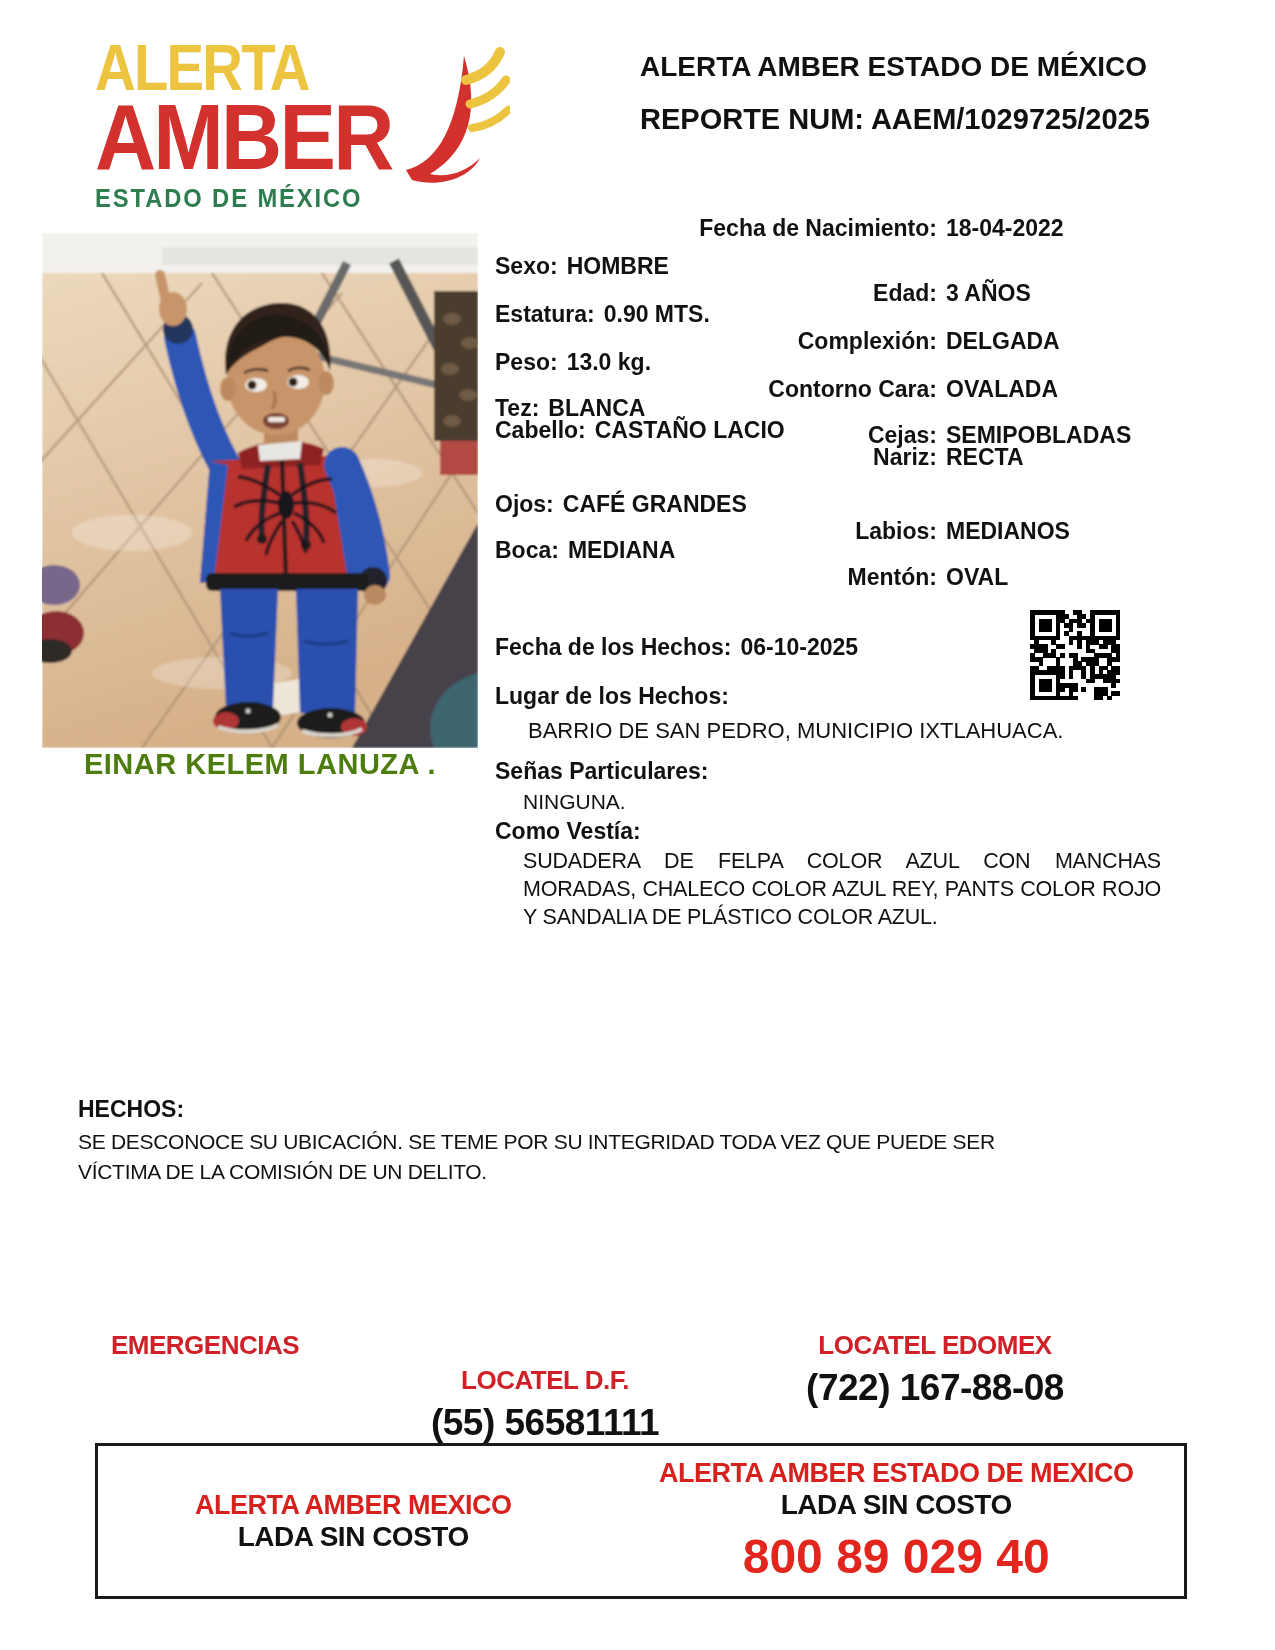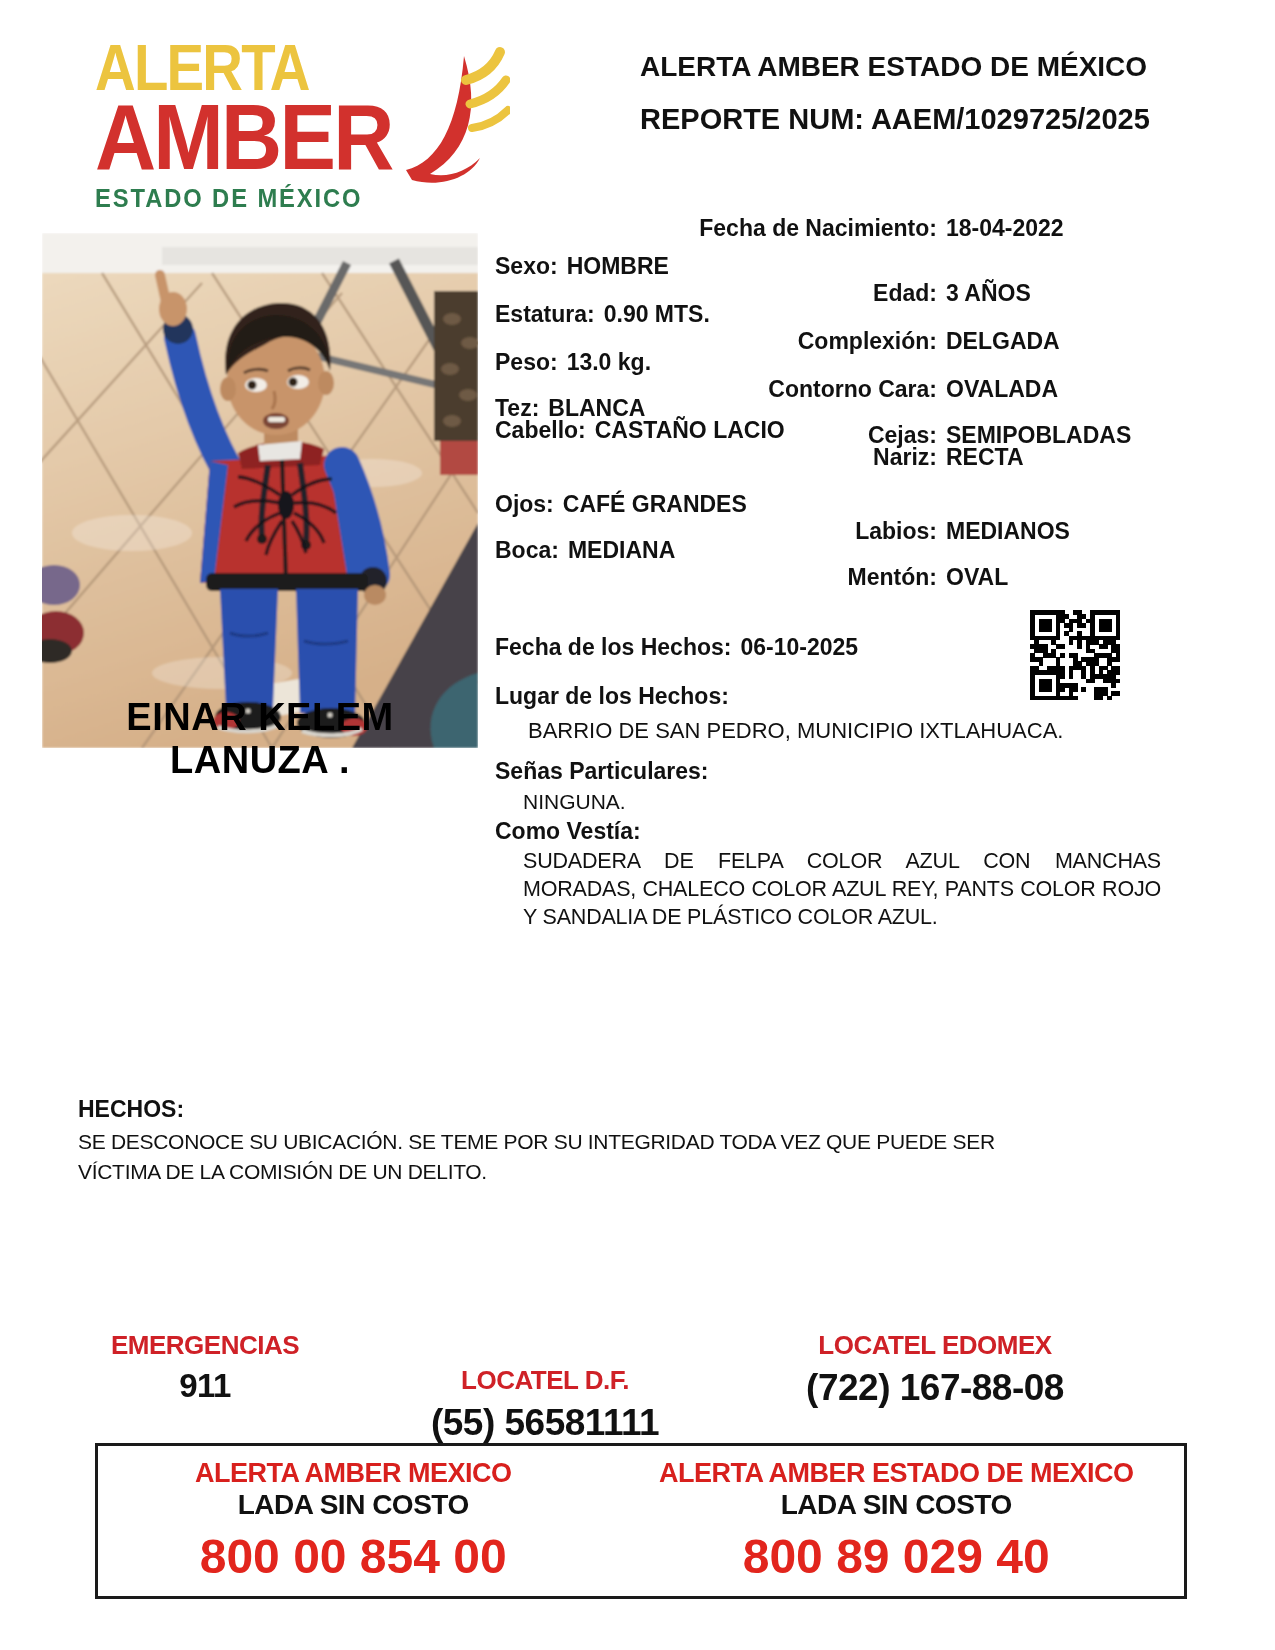--- a/index.html
+++ b/index.html
@@ -16,22 +16,22 @@
              display:inline-block; transform:scaleX(0.92); transform-origin:left; }
   .logo-l3 { color:#2e7d4f; font-weight:800; font-size:25px; letter-spacing:2px; margin-top:8px;
              display:inline-block; transform:scaleX(0.95); transform-origin:left; }
   .logo-swoosh { position:absolute; left:305px; top:0px; }
   
   .hdr { position:absolute; left:640px; top:51px; width:560px; font-weight:bold; }
   .hdr-title { font-size:28px; }
   .hdr-report { font-size:29px; margin-top:20px; }
   
   .photo { position:absolute; left:42px; top:233px; width:436px; height:515px; overflow:hidden; }
-  .child-name { position:absolute; left:42px; top:696px; width:436px; text-align:center;
-                color:#000000; font-weight:800; font-size:38px; letter-spacing:0.5px; }
+  .child-name { position:absolute; left:42px; top:748px; width:436px; text-align:center;
+                color:#4d7c0f; font-weight:800; font-size:29px; letter-spacing:0.5px; }
   
   .frow { position:absolute; left:495px; font-weight:bold; font-size:23px; white-space:nowrap; }
   .frow .val { margin-left:9px; }
   .rpair { position:absolute; left:190px; display:grid; grid-template-columns:252px auto; }
   .rpair .rlbl { text-align:right; }
   .rpair .rval { margin-left:9px; }
   .t-birth { top:215px; } .t-r0 { top:253px; } .t-r1 { top:301px; } .t-r2 { top:349px; }
   .t-r3 { top:395px; } .t-r4 { top:417px; } .t-r5 { top:491px; } .t-r6 { top:537px; }
   .t-rep { top:587px; } .t-inc { top:634px; } .t-lug { top:683px; }
   .plainrow { position:absolute; font-weight:normal; font-size:22px;margin-left:28px; }
@@ -540,37 +540,35 @@
     <span class="lbl">Como Vestía:</span>
   </div>
   <div class="plainrow clothing">SUDADERA DE FELPA COLOR AZUL CON MANCHAS MORADAS, CHALECO COLOR AZUL REY, PANTS COLOR ROJO Y SANDALIA DE PLÁSTICO COLOR AZUL.</div>
 
   <div class="hechos-lbl">HECHOS:</div>
   <div class="hechos-txt">SE DESCONOCE SU UBICACIÓN. SE TEME POR SU INTEGRIDAD TODA VEZ QUE PUEDE SER VÍCTIMA DE LA COMISIÓN DE UN DELITO.</div>
 
   <div class="contacts">
     <div class="contact">
       <div class="clbl">EMERGENCIAS</div>
-      <div class="cnum">911</div>
     </div>
     <div class="contact">
       <div class="clbl">LOCATEL D.F.</div>
       <div class="cnum">(55) 56581111</div>
     </div>
     <div class="contact">
       <div class="clbl">LOCATEL EDOMEX</div>
       <div class="cnum">(722) 167-88-08</div>
     </div>
   </div>
 
   <div class="fbox">
     <div class="fcol">
       <div class="ft">ALERTA AMBER MEXICO</div>
       <div class="fs">LADA SIN COSTO</div>
-      <div class="fn">800 00 854 00</div>
     </div>
     <div class="fcol">
       <div class="ft">ALERTA AMBER ESTADO DE MEXICO</div>
       <div class="fs">LADA SIN COSTO</div>
       <div class="fn">800 89 029 40</div>
     </div>
   </div>
 
 </div>
 

